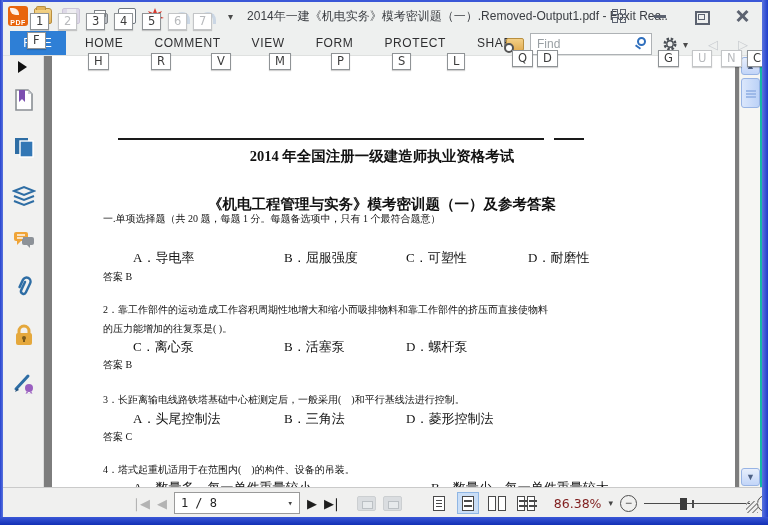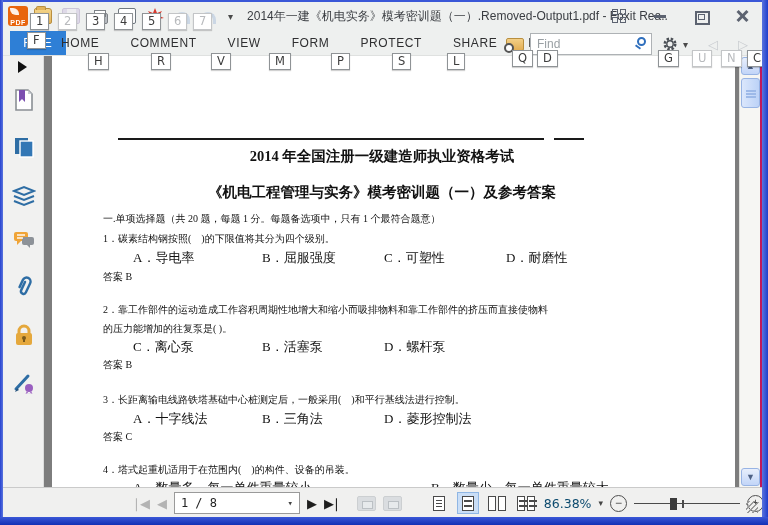--- a/index.html
+++ b/index.html
@@ -46,52 +46,52 @@
   .ic-expand i { border:1.5px solid #5c6370; display:block; }
   .ic-min::before { content:""; position:absolute; left:1px; top:6px; width:12px; height:3px; background:#5c6370; }
   .ic-restore::before { content:""; position:absolute; left:1px; top:2px; width:11px; height:10px; border:2px solid #5c6370; }
   .ic-restore::after { content:""; position:absolute; left:4px; top:5px; width:5px; height:4px; border:1.5px solid #5c6370; }
   .ic-close::before,.ic-close::after { content:""; position:absolute; left:6px; top:0; width:3px; height:14px; background:#5c6370; }
   .ic-close::before { transform:rotate(45deg); } .ic-close::after { transform:rotate(-45deg); }
 
   
   .ribbon { position:absolute; left:3px; top:30px; width:759px; height:26px; background:#eef0ef; border-bottom:1px solid #dfe1e0; }
   .filebtn { position:absolute; left:7px; top:1px; width:56px; height:24px; background:#2e7fd6; color:#fff; font-size:12px; letter-spacing:1px; display:flex; align-items:center; justify-content:center; }
-  .tabs { position:absolute; left:56px; top:0; height:25px; display:flex; align-items:center; gap:27px; font-size:12px; color:#2f2f31; letter-spacing:0.6px; }
+  .tabs { position:absolute; left:80px; top:0; height:25px; display:flex; align-items:center; gap:27px; font-size:12px; color:#2f2f31; letter-spacing:0.6px; }
   .tab { padding:4px 2px; }
   
   .findwrap { position:absolute; left:503px; top:3px; display:flex; align-items:center; gap:6px; }
   .ic-searchfolder { width:18px; height:13px; background:linear-gradient(180deg,#f3cf86,#e2ae55); border:1px solid #b98f3e; border-radius:2px; position:relative; }
   .ic-searchfolder::after { content:""; position:absolute; right:9px; bottom:-3px; width:6px; height:6px; border:2px solid #555; border-radius:50%; background:#fefefe; }
   .findboxwrap { position:relative; }
   .findbox { width:122px; height:22px; border:1px solid #aeb2b5; background:#fff; font-size:12px; padding:0 22px 0 6px; color:#333; outline:none; font-family:"Liberation Sans",sans-serif; }
   .findbox::placeholder { color:#9aa0a4; }
   .ic-mag { position:absolute; right:6px; top:4px; width:9px; height:9px; border:2px solid #2f6fbd; border-radius:50%; }
   .ic-mag::after { content:""; position:absolute; left:-4px; top:7px; width:6px; height:2px; background:#2f6fbd; transform:rotate(35deg); }
   .gearwrap { display:flex; align-items:center; gap:3px; margin-left:4px; }
   .chev { font-size:13px; color:#c9ccd0; margin-left:14px; }
 
   
   .hint { position:absolute; z-index:55; background:#fff; border:1px solid #8f9396; color:#3c3c3c; font-size:11.5px; line-height:15px; height:17px; padding:0 5px; text-align:center; box-shadow:0 1px 1px rgba(0,0,0,.18); font-family:"DejaVu Sans",sans-serif; }
   .hint.gray { color:#b8babd; border-color:#c3c5c7; }
 
   
-  .main { position:absolute; left:3px; top:56px; width:759px; height:431px; background:#be185d; }
+  .main { position:absolute; left:3px; top:56px; width:759px; height:431px; background:#14b8a6; }
   .sidebar { position:absolute; left:0; top:0; width:41px; height:431px; background:#f1f1f0; border-right:1px solid #dcdddc; }
   .sb-expand { position:absolute; left:15px; top:5px; width:0; height:0; border-left:9px solid #111; border-top:6px solid transparent; border-bottom:6px solid transparent; }
   .sbicon { position:absolute; left:9px; width:24px; height:24px; }
   .dstrip-l { position:absolute; left:41px; top:0; width:8px; height:431px; background:#7d7d7d; }
   .dstrip-r { position:absolute; left:732px; top:0; width:4px; height:431px; background:#7d7d7d; }
   .page { position:absolute; left:49px; top:0; width:683px; height:431px; background:#fff; overflow:hidden; color:#121212; font-family:"Liberation Serif", serif; }
   .pl { position:absolute; left:51px; white-space:nowrap; font-size:10px; line-height:19px; }
   .rule { position:absolute; top:82px; left:66px; height:2px; display:flex; }
   .rule i { display:block; height:2px; background:#1a1a1a; }
   .doctitle { position:absolute; left:0; width:660px; text-align:center; font-weight:bold; font-size:14.5px; white-space:nowrap; }
   .optrow { position:absolute; left:81px; display:flex; font-size:13px; line-height:19px; white-space:nowrap; }
-  .optrow span:nth-child(1){ width:129px; } .optrow span:nth-child(2){ width:122px; } .optrow span:nth-child(3){ width:122px; }
+  .optrow span:nth-child(1){ width:129px; } .optrow span:nth-child(2){ width:122px;margin-left:22px; } .optrow span:nth-child(3){ width:122px; }
   .partial { position:absolute; left:81px; top:422px; height:9px; overflow:hidden; display:flex; font-size:13px; line-height:19px; white-space:nowrap; }
   .partial span:nth-child(1){ width:298px; }
 
   
   .vscroll { position:absolute; left:736px; top:0; width:21px; height:431px; background:#f6f6f3; border-left:1px solid #e0e0dd; }
   .sbtn { position:absolute; left:1px; width:19px; height:18px; background:linear-gradient(180deg,#e8effc,#c2d5f8); border:1px solid #98b4e4; border-radius:3px; display:flex; align-items:center; justify-content:center; font-size:9px; color:#4d6185; }
   .sthumb { position:absolute; left:1px; top:22px; width:19px; height:30px; background:linear-gradient(90deg,#dbe7fc,#bcd2f7); border:1px solid #98b4e4; border-radius:3px; }
   .sthumb::after { content:""; position:absolute; left:4px; top:11px; width:10px; height:1.5px; background:#9db9e8; box-shadow:0 3px 0 #9db9e8, 0 6px 0 #9db9e8; }
 
   
@@ -104,21 +104,21 @@
   .pagebox .pb-caret { margin-left:auto; font-size:9px; color:#444; }
   .histbtn { width:19px; height:15px; background:#d3d7db; border:1px solid #c0c4c8; border-radius:2px; opacity:.75; position:relative; }
   .histbtn::after { content:""; position:absolute; left:4px; top:4px; width:9px; height:6px; border:1px solid #aab0b6; background:#e4e8ec; }
   .vmode { width:22px; height:22px; display:flex; align-items:center; justify-content:center; border:1px solid transparent; }
   .vmode.active { background:#cadef6; border-color:#8fb6e4; }
   .pg { width:12px; height:15px; border:1.5px solid #4a4a4a; position:relative; background:#fff; }
   .pg.lines::after { content:""; position:absolute; left:2px; top:3px; width:6px; height:1.5px; background:#4a4a4a; box-shadow:0 3px 0 #4a4a4a, 0 6px 0 #4a4a4a; }
   .pg.split::after { content:""; position:absolute; left:1px; bottom:3px; width:8px; height:1.5px; background:#4a4a4a; box-shadow:0 -5px 0 #4a4a4a; }
   .two { display:flex; gap:2px; }
   .two .pg { width:8px; }
-  .zoomtxt { font-size:12.5px; color:#0c4a6e; font-family:"DejaVu Sans",sans-serif; }
+  .zoomtxt { font-size:12.5px; color:#7f1d1d; margin-left:10px; font-family:"DejaVu Sans",sans-serif; }
   .zcaret { font-size:9px; color:#444; }
   .zbtn { width:17px; height:17px; border:1.5px solid #4f4f4f; border-radius:50%; display:flex; align-items:center; justify-content:center; font-size:12px; color:#4f4f4f; line-height:1; }
   .ztrack { position:relative; width:106px; height:17px; }
   .ztrack .line { position:absolute; left:0; top:8px; width:106px; height:1.8px; background:#4a4a4a; }
   .ztrack .tick { position:absolute; left:48px; top:5px; width:1.8px; height:8px; background:#4a4a4a; }
   .ztrack .thumb { position:absolute; left:36px; top:3px; width:7px; height:12px; background:#3b3b3b; }
   .grip { position:absolute; right:4px; bottom:4px; width:12px; height:12px; background:repeating-linear-gradient(135deg, transparent 0 2px, #9a9a9a 2px 3.5px); }
 </style>
 </head>
 <body>
@@ -267,44 +267,43 @@
     </div>
     <div class="dstrip-l"></div>
 
     <div class="page">
       <div class="rule">
           <i style="width:426px"></i>
           <i style="width:10px;background:transparent"></i>
           <i style="width:30px"></i>
         </div>
       <div class="doctitle" style="top:91px">2014 年全国注册一级建造师执业资格考试</div>
-      <div class="doctitle" style="top:127px">《机电工程管理与实务》模考密训题（一）及参考答案</div>
+      <div class="doctitle" style="top:139px">《机电工程管理与实务》模考密训题（一）及参考答案</div>
       <div class="pl" style="top:153px">一.单项选择题（共 20 题，每题 1 分。每题备选项中，只有 1 个最符合题意）</div>
 
-      <div class="pl" style="top:173px">1．碳素结构钢按照(　)的下限值将其分为四个级别。</div>
       <div class="optrow" style="top:192px">
         <span>A．导电率</span>
           <span>B．屈服强度</span>
           <span>C．可塑性</span>
           <span>D．耐磨性</span>
       </div>
       <div class="pl" style="top:211px">答案 B</div>
 
       <div class="pl" style="top:244px">2．靠工作部件的运动造成工作容积周期性地增大和缩小而吸排物料和靠工作部件的挤压而直接使物料</div>
       <div class="pl" style="top:263px">的压力能增加的往复泵是( )。</div>
       <div class="optrow" style="top:281px">
           <span>C．离心泵</span>
           <span>B．活塞泵</span>
           <span>D．螺杆泵</span>
       </div>
       <div class="pl" style="top:299px">答案 B</div>
 
       <div class="pl" style="top:334px">3．长距离输电线路铁塔基础中心桩测定后，一般采用(　)和平行基线法进行控制。</div>
       <div class="optrow" style="top:353px">
-        <span>A．十字线法</span>
+        <span>A．头尾控制法</span>
           <span>B．三角法</span>
           <span>D．菱形控制法</span>
       </div>
       <div class="pl" style="top:371px">答案 C</div>
 
       <div class="pl" style="top:404px">4．塔式起重机适用于在范围内(　)的构件、设备的吊装。</div>
       <div class="partial">
         <span>A．数量多、每一单件重量较小</span>
           <span>B．数量少、每一单件重量较大</span>
       </div>

